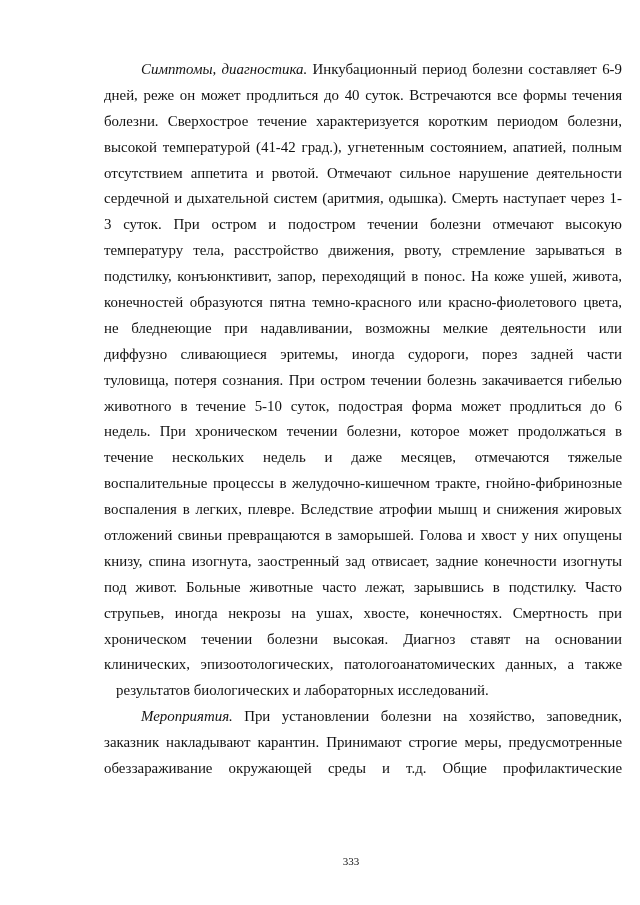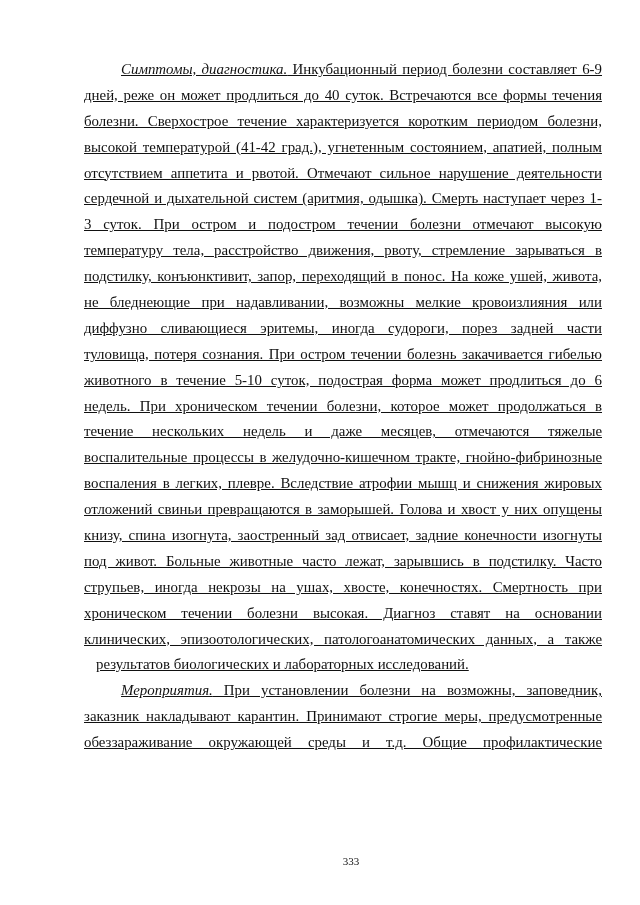--- a/index.html
+++ b/index.html
@@ -18,24 +18,23 @@
     .page {
       position: absolute;
       left: 0;
       top: 0;
       width: 640px;
       height: 905px;
       background: #ffffff;
     }
     .text-block {
       position: absolute;
-      left: 84px;
+      left: 104px;
       top: 57px;
       width: 518px;
-      text-decoration: underline;
     }
     .line {
       height: 25.9px;
       line-height: 25.9px;
       font-size: 14.9px;
       text-align: justify;
       text-align-last: justify;
       overflow: hidden;
       white-space: normal;
     }
@@ -68,39 +67,40 @@
     <div class="paragraph">
       <div class="line first"><span class="lead">Симптомы, диагностика.</span><span> Инкубационный период болезни составляет 6-9</span></div>
       <div class="line">дней, реже он может продлиться до 40 суток. Встречаются все формы течения</div>
       <div class="line">болезни. Сверхострое течение характеризуется коротким периодом болезни,</div>
       <div class="line">высокой температурой (41-42 град.), угнетенным состоянием, апатией, полным</div>
       <div class="line">отсутствием аппетита и рвотой. Отмечают сильное нарушение деятельности</div>
       <div class="line">сердечной и дыхательной систем (аритмия, одышка). Смерть наступает через 1-</div>
       <div class="line">3 суток. При остром и подостром течении болезни отмечают высокую</div>
       <div class="line">температуру тела, расстройство движения, рвоту, стремление зарываться в</div>
       <div class="line">подстилку, конъюнктивит, запор, переходящий в понос. На коже ушей, живота,</div>
-      <div class="line">не бледнеющие при надавливании, возможны мелкие кровоизлияния или</div>
+      <div class="line">конечностей образуются пятна темно-красного или красно-фиолетового цвета,</div>
+      <div class="line">не бледнеющие при надавливании, возможны мелкие деятельности или</div>
       <div class="line">диффузно сливающиеся эритемы, иногда судороги, порез задней части</div>
       <div class="line">туловища, потеря сознания. При остром течении болезнь закачивается гибелью</div>
       <div class="line">животного в течение 5-10 суток, подострая форма может продлиться до 6</div>
       <div class="line">недель. При хроническом течении болезни, которое может продолжаться в</div>
       <div class="line">течение нескольких недель и даже месяцев, отмечаются тяжелые</div>
       <div class="line">воспалительные процессы в желудочно-кишечном тракте, гнойно-фибринозные</div>
       <div class="line">воспаления в легких, плевре. Вследствие атрофии мышц и снижения жировых</div>
       <div class="line">отложений свиньи превращаются в заморышей. Голова и хвост у них опущены</div>
       <div class="line">книзу, спина изогнута, заостренный зад отвисает, задние конечности изогнуты</div>
       <div class="line">под живот. Больные животные часто лежат, зарывшись в подстилку. Часто</div>
       <div class="line">струпьев, иногда некрозы на ушах, хвосте, конечностях. Смертность при</div>
       <div class="line">хроническом течении болезни высокая. Диагноз ставят на основании</div>
       <div class="line">клинических, эпизоотологических, патологоанатомических данных, а также</div>
       <div class="line last">результатов биологических и лабораторных исследований.</div>
     </div>
 
     <div class="paragraph">
-      <div class="line first"><span class="lead">Мероприятия.</span><span> При установлении болезни на возможны, заповедник,</span></div>
+      <div class="line first"><span class="lead">Мероприятия.</span><span> При установлении болезни на хозяйство, заповедник,</span></div>
       <div class="line">заказник накладывают карантин. Принимают строгие меры, предусмотренные</div>
       <div class="line">обеззараживание окружающей среды и т.д. Общие профилактические</div>
     </div>
 
   </div>
 
   <div class="page-number">333</div>
 </div>
 
 </body></html>

